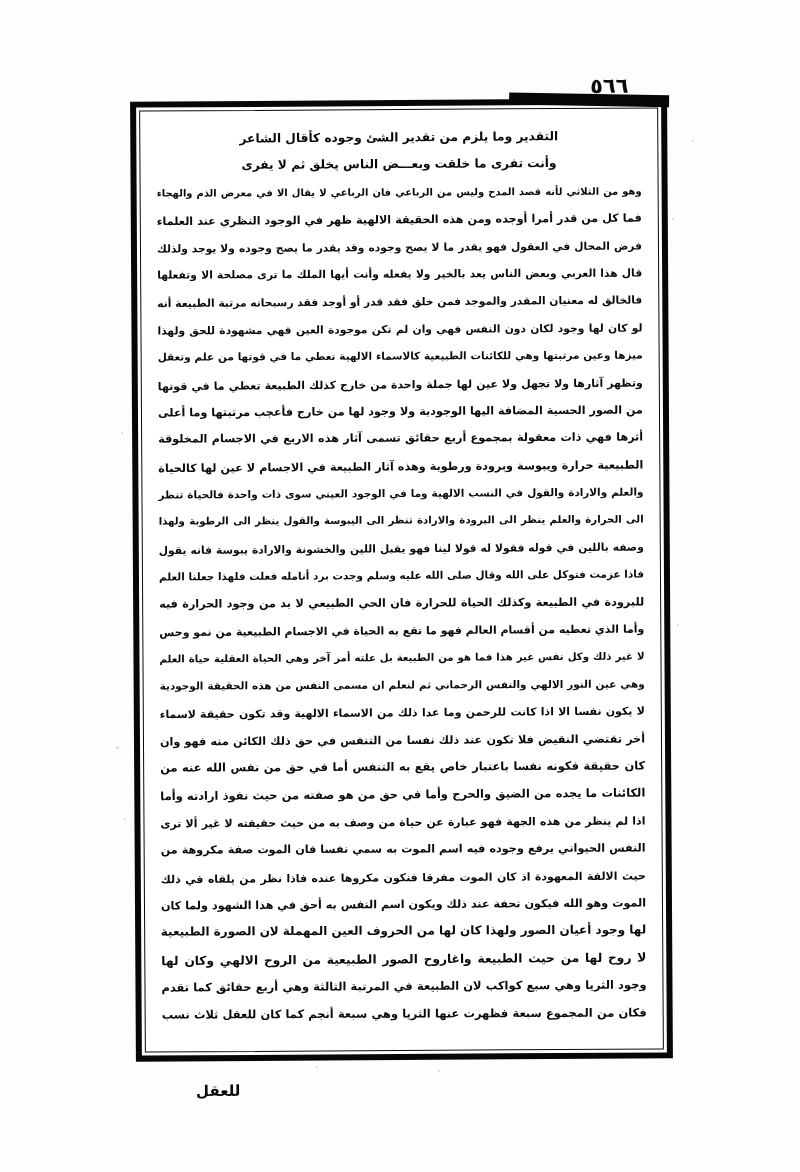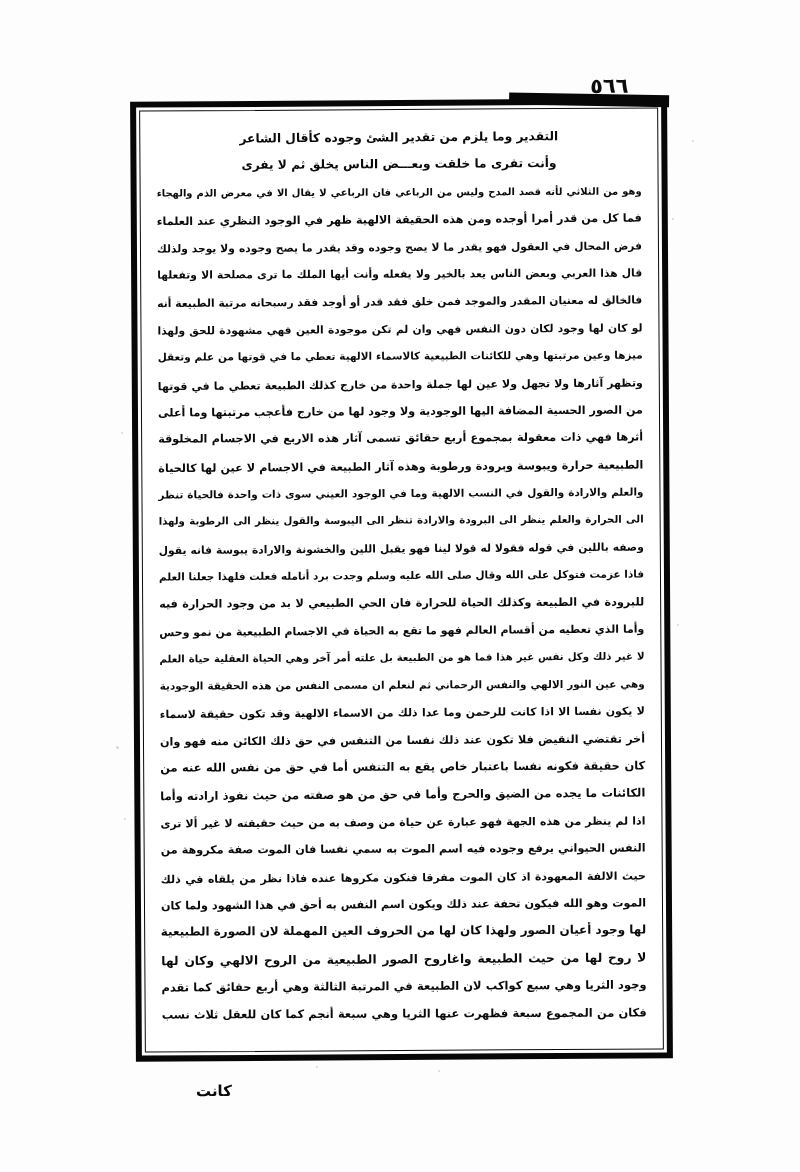--- a/index.html
+++ b/index.html
@@ -188,15 +188,15 @@
           <div class="tline" style="font-size: 10.95px;">حيث الالفة المعهودة اذ كان الموت مفرقا فنكون مكروها عنده فاذا نظر من يلقاه في ذلك</div>
           <div class="tline" style="font-size: 11.2px;">الموت وهو الله فيكون تحفة عند ذلك ويكون اسم النفس به أحق في هذا الشهود ولما كان</div>
           <div class="tline" style="font-size: 11.95px;">لها وجود أعيان الصور ولهذا كان لها من الحروف العين المهملة لان الصورة الطبيعية</div>
           <div class="tline">لا روح لها من حيث الطبيعة واغاروح الصور الطبيعية من الروح الالهي وكان لها</div>
           <div class="tline" style="font-size: 11.45px;">وجود الثريا وهي سبع كواكب لان الطبيعة في المرتبة الثالثة وهي أربع حقائق كما تقدم</div>
           <div class="tline" style="font-size: 11.45px;">فكان من المجموع سبعة فظهرت عنها الثريا وهي سبعة أنجم كما كان للعقل ثلاث نسب</div>
         </div>
     </div>
   </div>
 
-  <div id="catchword">كانت</div>
+  <div id="catchword">للعقل</div>
 
 </div>
 
 </body></html>

